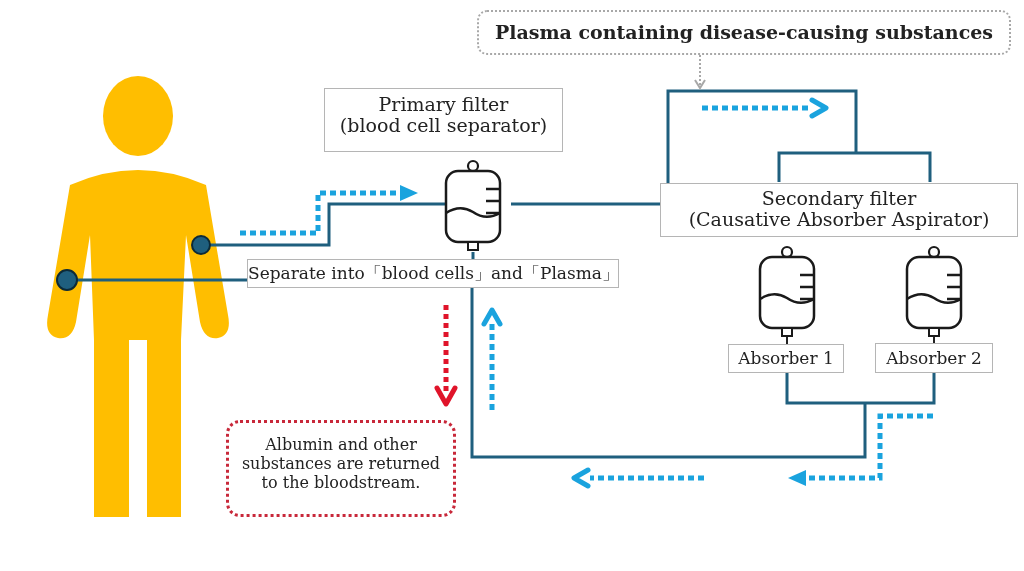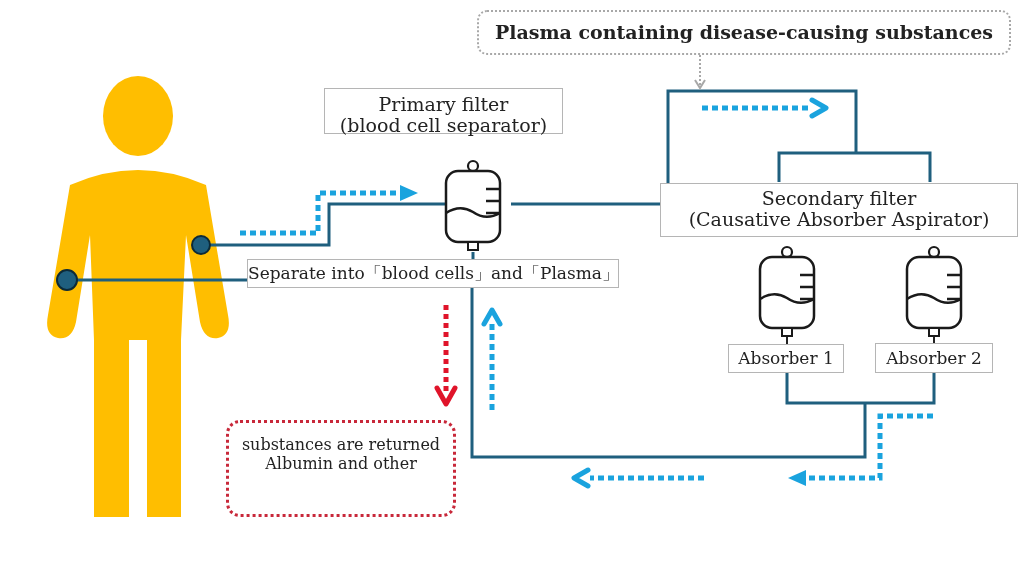--- a/index.html
+++ b/index.html
@@ -80,21 +80,21 @@
   </defs>
   <use href="#bag" x="473" y="209"></use>
   <use href="#bag" x="787" y="295"></use>
   <use href="#bag" x="934" y="295"></use>
 </svg>
 
 <div class="dotted-gray t19" style="left:477px; top:10px; width:534px; height:45px; line-height:41px;">
   <span>Plasma containing disease-causing substances</span>
 </div>
 
-<div class="label-box t19" style="left:324px; top:88px; width:239px; height:46px; padding-top:5px;">
+<div class="label-box t19" style="left:324px; top:88px; width:239px; height:64px; padding-top:5px;">
   <div>Primary filter</div>
   <div>(blood cell separator)</div>
 </div>
 
 <div class="label-box t17" style="left:247px; top:259px; width:372px; height:29px; line-height:27px; white-space:nowrap;">
   <span>Separate into「blood cells」and「Plasma」</span>
 </div>
 
 <div class="label-box t19" style="left:660px; top:183px; width:358px; height:54px; padding-top:4px;">
   <div>Secondary filter</div>
@@ -102,15 +102,16 @@
 </div>
 
 <div class="label-box t17" style="left:728px; top:344px; width:116px; height:29px; line-height:27px;">
   <span>Absorber 1</span>
 </div>
 <div class="label-box t17" style="left:875px; top:343px; width:118px; height:30px; line-height:28px;">
   <span>Absorber 2</span>
 </div>
 
 <div class="dotted-red t16" style="left:226px; top:420px; width:230px; height:97px; padding-top:13px; line-height:1.18;">
+  <div>Albumin and other</div>
   <div>substances are returned</div>
-  <div>Albumin and other</div>
+  <div>to the bloodstream.</div>
 </div>
 
 </body></html>

